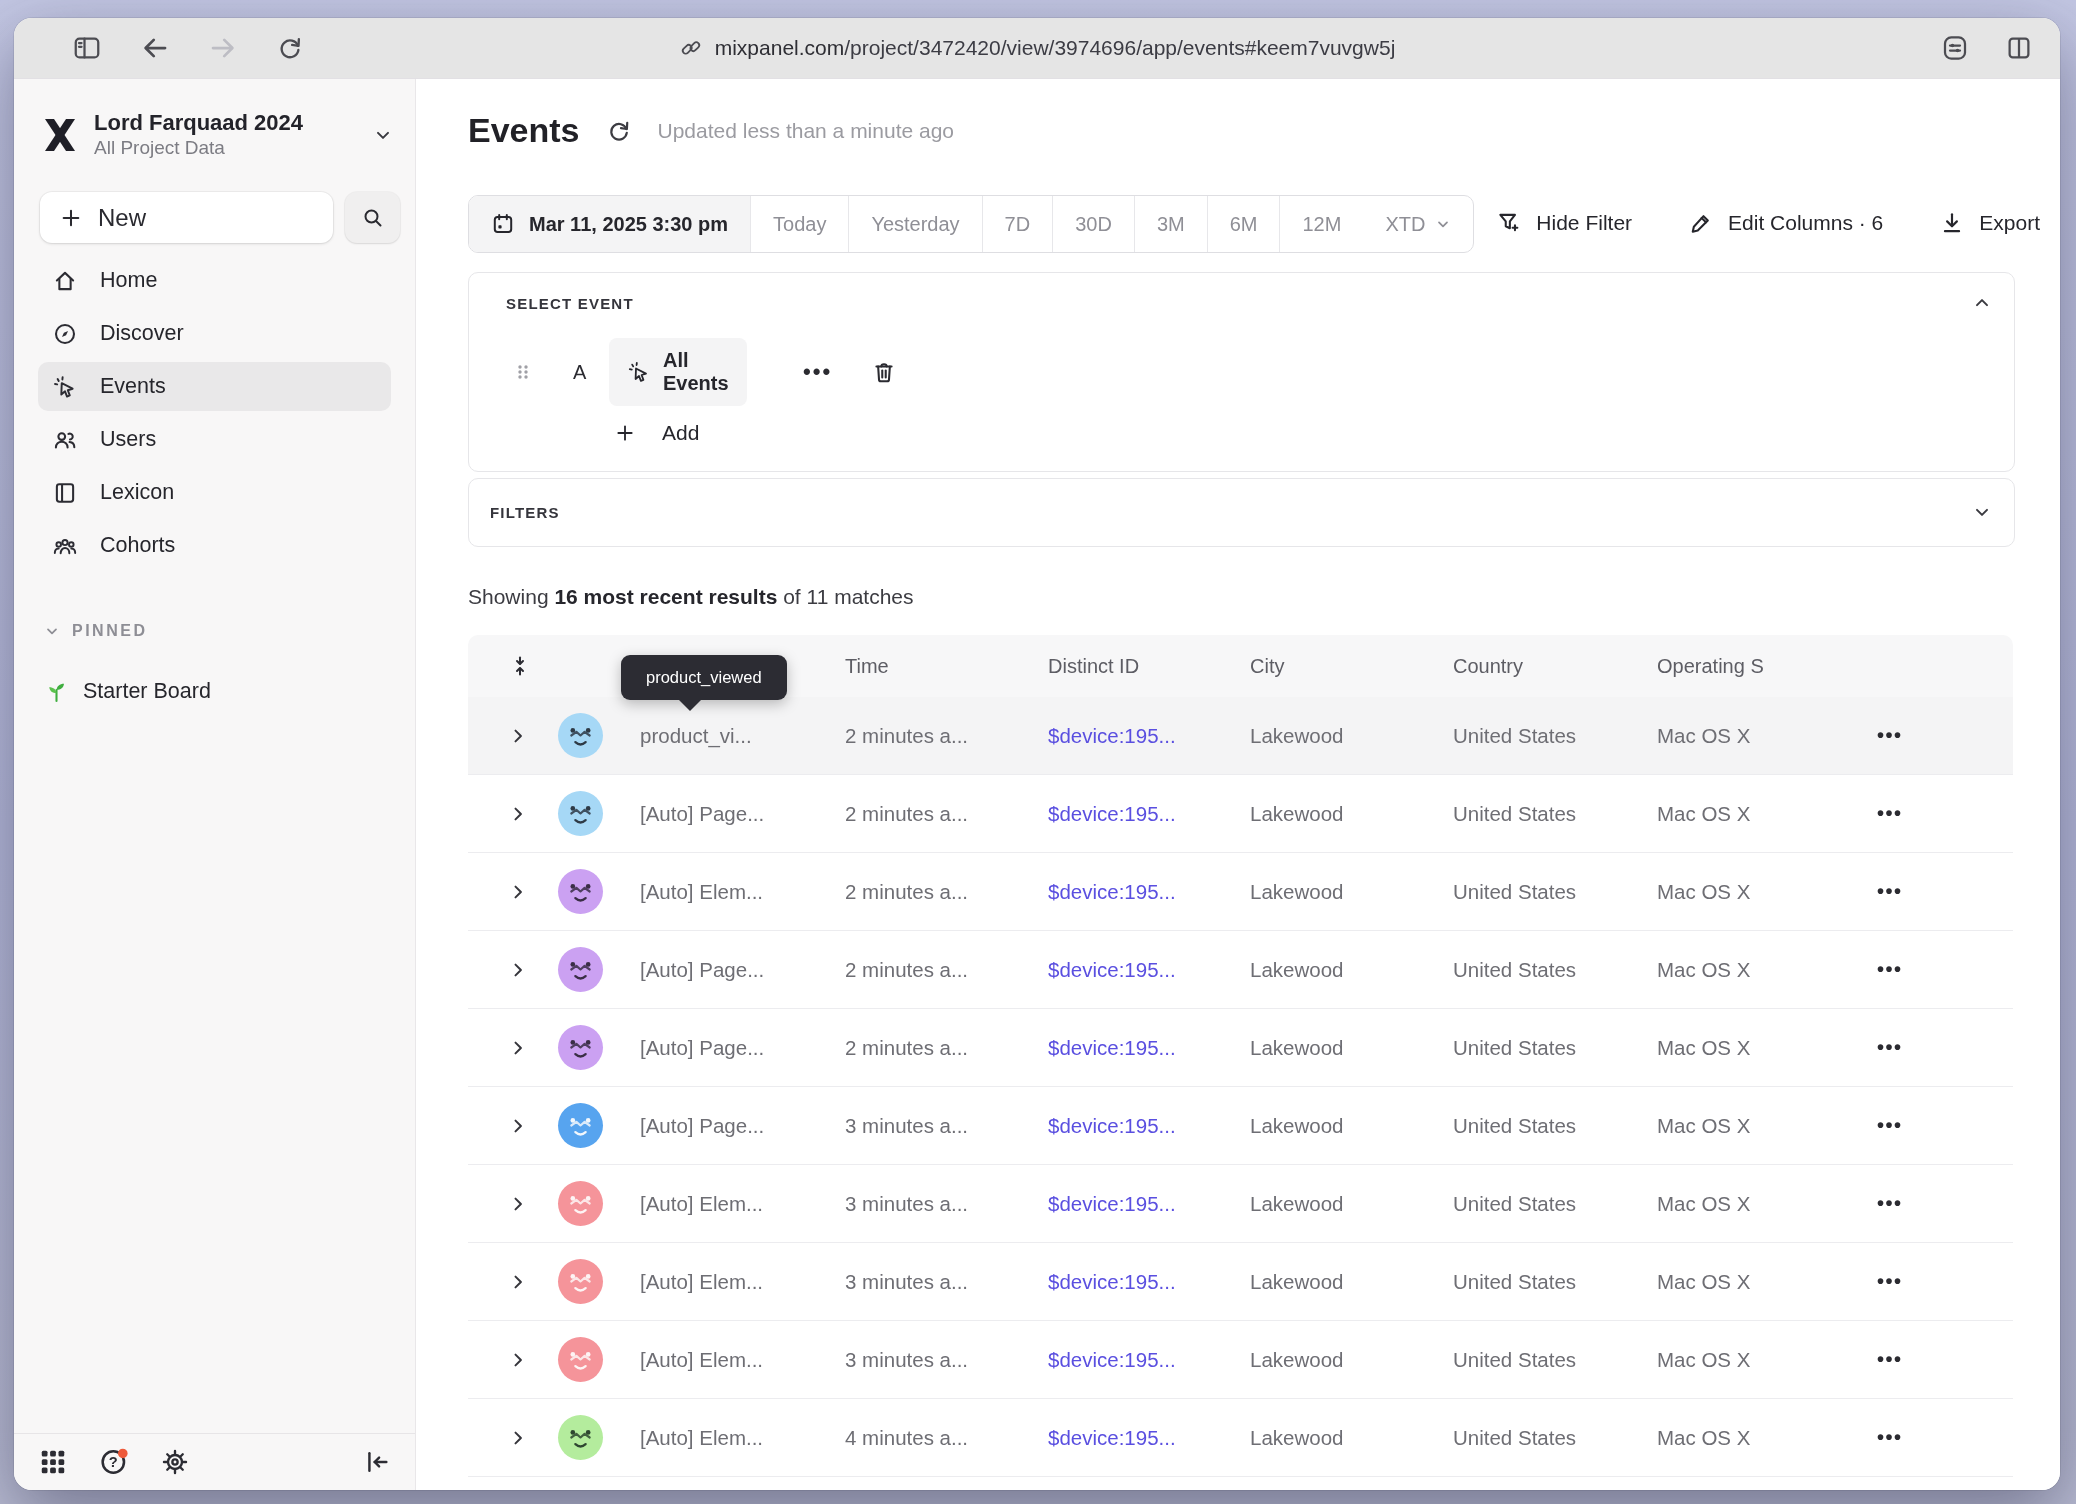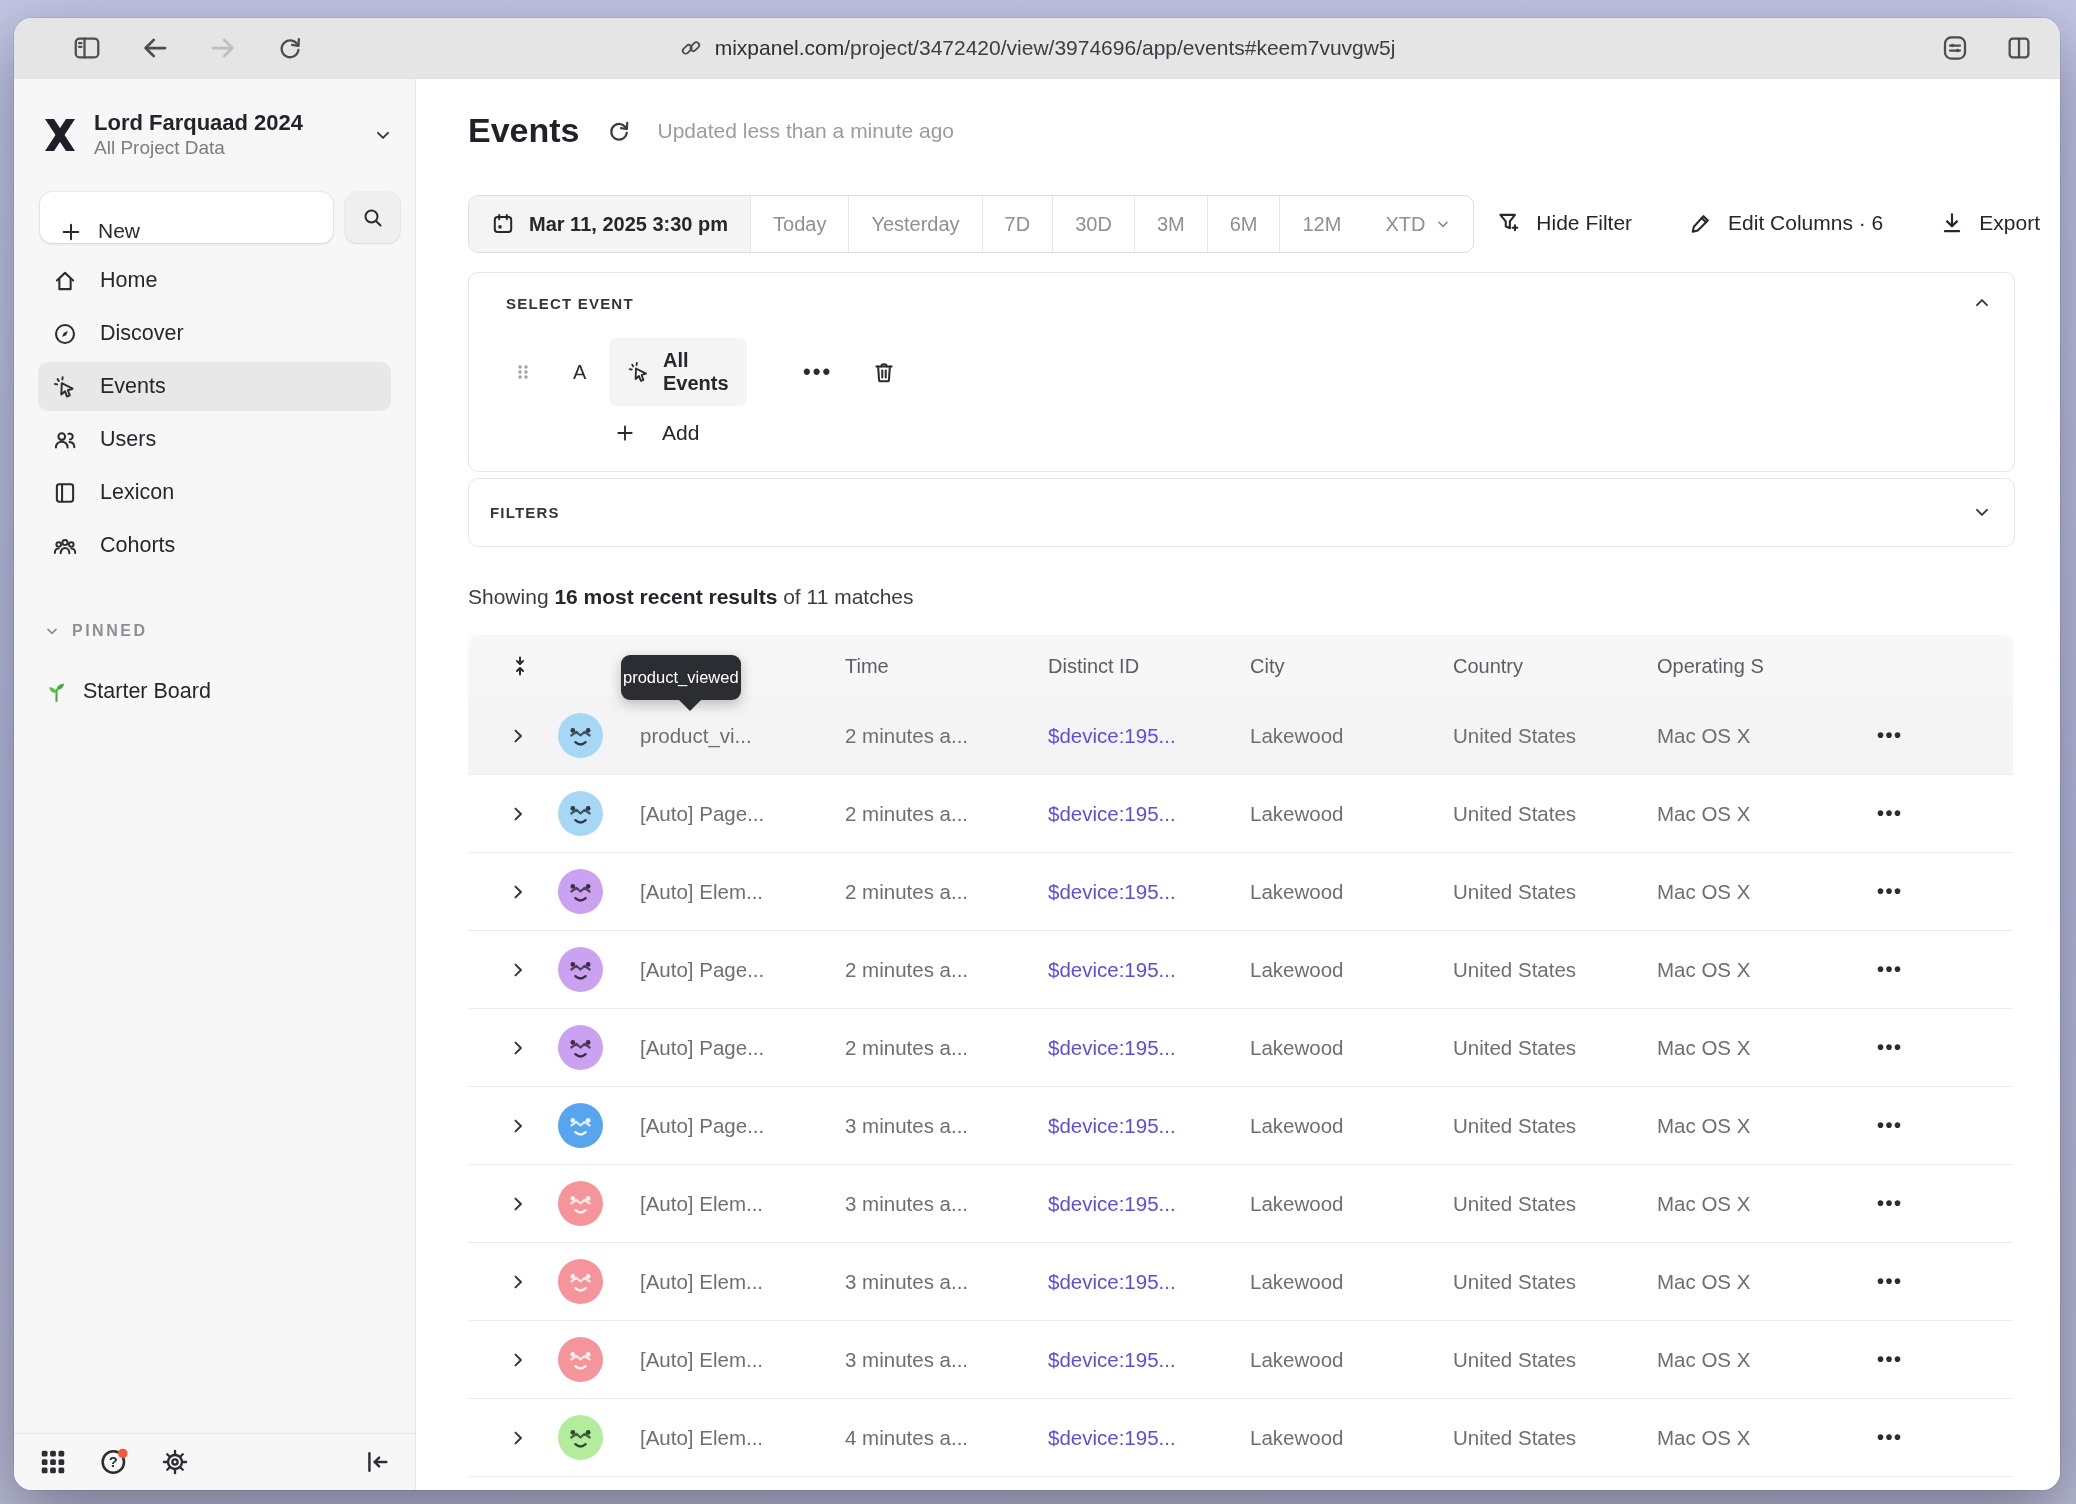--- a/index.html
+++ b/index.html
@@ -24,22 +24,22 @@
   .sidebar{position:relative;width:401px;flex-shrink:0;background:#f8f7f7;border-right:1px solid #e9e7e9;}
   .main{position:relative;flex:1;background:#fff;overflow:hidden;}
   
   .workspace{position:absolute;left:26px;top:30px;right:16px;display:flex;align-items:center;cursor:default;}
   .logo{width:40px;height:40px;flex-shrink:0;}
   .ws-text{margin-left:14px;min-width:0;}
   .ws-name{font-size:22px;font-weight:700;color:#23232a;line-height:27px;}
   .ws-sub{font-size:19px;color:#7c7c83;line-height:24px;}
   .ws-chev{margin-left:auto;color:#3a3a40;padding-right:6px;}
   .newrow{position:absolute;left:26px;top:113px;right:15px;display:flex;gap:12px;}
-  .btn-new{flex:1;height:51px;background:#ffffff;border-radius:12px;display:flex;align-items:flex-end;
-    gap:16px;padding-left:20px;font-size:21px;font-weight:500;color:#2a2a30;
+  .btn-new{flex:1;height:51px;background:#ffffff;border-radius:12px;display:flex;align-items:center;
+    gap:16px;padding-left:20px;font-size:24px;font-weight:500;color:#2a2a30;
     box-shadow:0 1px 3px rgba(0,0,0,.12),0 0 0 1px rgba(0,0,0,.04);cursor:pointer;}
   .btn-search{width:55px;height:51px;border-radius:12px;background:#f0efef;display:flex;align-items:center;
     justify-content:center;color:#2a2a30;cursor:pointer;box-shadow:0 1px 2px rgba(0,0,0,.10),0 0 0 1px rgba(0,0,0,.03);}
   .nav{position:absolute;left:24px;right:24px;top:177px;}
   .nav-item{height:49px;margin-bottom:4px;display:flex;align-items:center;gap:22px;padding-left:14px;
     border-radius:10px;font-size:21.5px;color:#26262c;cursor:pointer;}
   .nav-item .nicon{width:26px;height:26px;color:#2c2c33;display:flex;}
   .nav-item.active{background:#e9e8e9;}
   .pinned-h{position:absolute;left:30px;top:543px;display:flex;align-items:center;gap:12px;
     color:#8e8e95;font-size:16px;font-weight:700;letter-spacing:2.5px;cursor:pointer;}
@@ -93,21 +93,21 @@
   .thead .hcol{padding-right:10px;}
   .collapse-ic{display:flex;justify-content:flex-start;padding-left:40px;color:#2c2c33;cursor:pointer;}
   .trow{height:77px;border-bottom:1px solid #ececef;background:#fff;font-size:20.5px;color:#6e6e74;cursor:default;}
   .expander{display:flex;padding-left:40px;color:#35353b;cursor:pointer;}
   .avatar{width:45px;height:45px;border-radius:50%;display:flex;align-items:center;justify-content:center;}
   .cell{white-space:nowrap;overflow:hidden;padding-right:14px;}
   .idlink{color:#5a4fe0;cursor:pointer;}
   .rowdots{padding-left:14px;color:#2b2b31;font-size:20px;font-weight:700;letter-spacing:1.5px;cursor:pointer;}
   
   .tooltip{position:absolute;left:205px;top:576px;z-index:30;background:#2c2c33;color:#fff;
-    font-size:16.5px;padding:13px 2px;border-radius:9px;white-space:nowrap;
+    font-size:16.5px;padding:13px 25px;border-radius:9px;white-space:nowrap;
     box-shadow:0 4px 14px rgba(0,0,0,.25);}
   .tooltip:after{content:"";position:absolute;left:58px;bottom:-11px;border:11px solid transparent;
     border-top-color:#2c2c33;border-bottom:0;}
   svg{display:block;}
 </style>
 </head>
 <body>
 
 <div class="stage">
   <div class="window">

